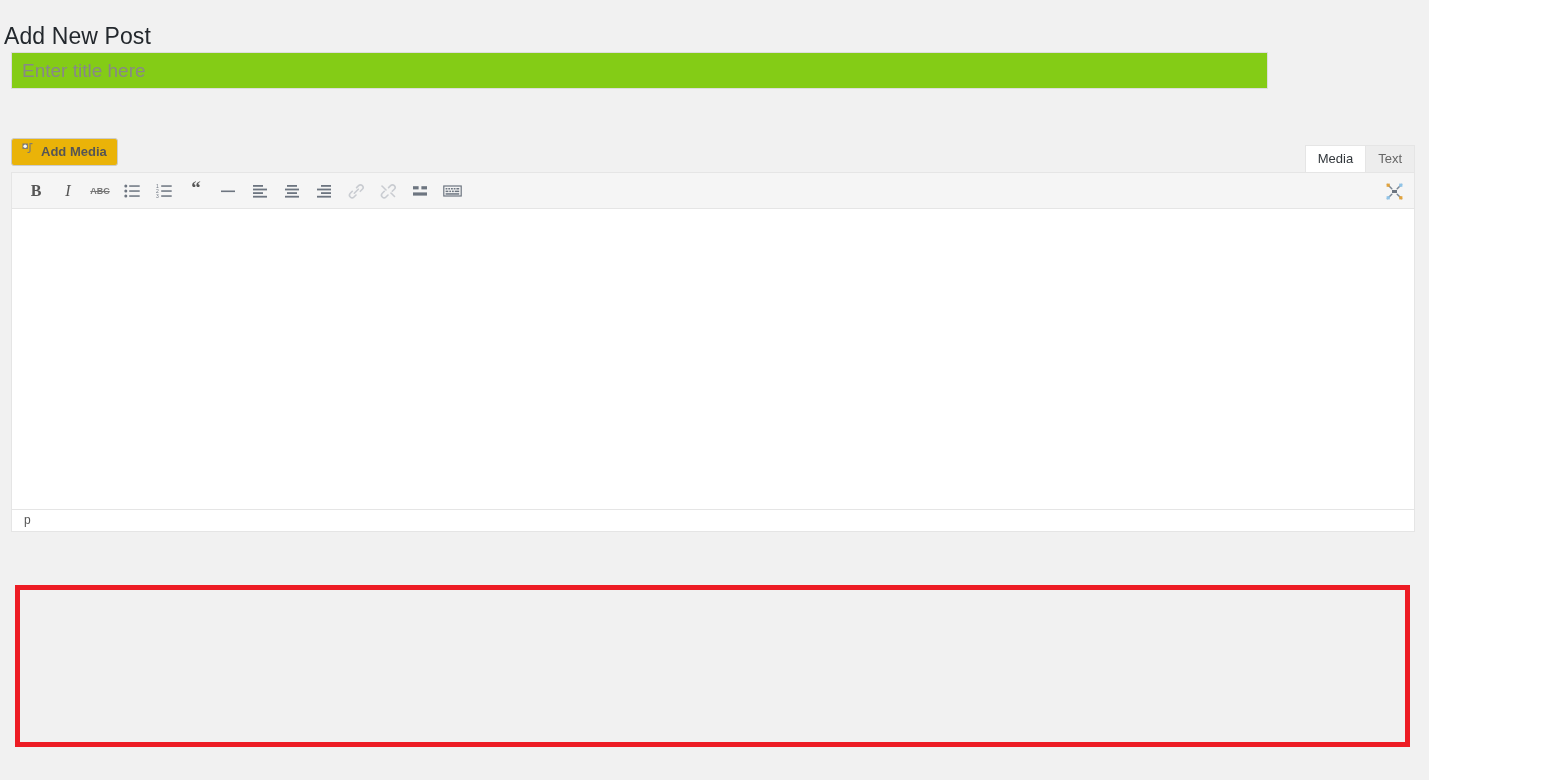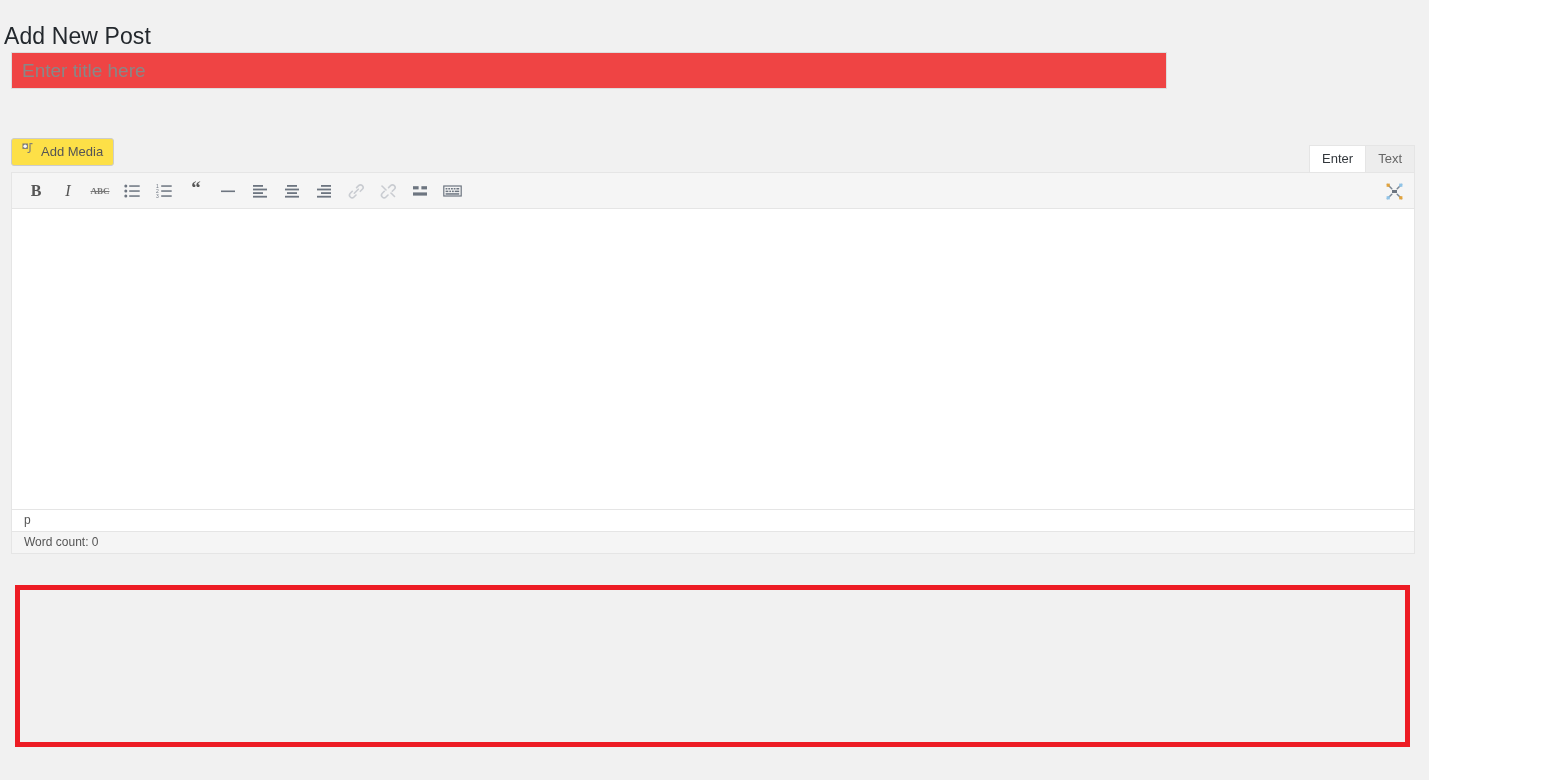--- a/index.html
+++ b/index.html
@@ -34,24 +34,24 @@
     color: #23282d;
     line-height: 29px;
     letter-spacing: 0.1px;
   }
 
   
   #title-field {
     position: absolute;
     left: 11px;
     top: 52px;
-    width: 1156px;
+    width: 1257px;
     height: 37px;
     box-sizing: border-box;
-    background: #ef4444;
+    background: #84cc16;
     border: 1px solid #ddd;
     padding: 0 10px;
     font-family: "Liberation Sans", sans-serif;
     font-size: 19px;
     color: #32373c;
     outline: none;
   }
   #title-field::placeholder {
     color: #888;
     opacity: 1;
@@ -63,28 +63,29 @@
     left: 11px;
     top: 138px;
   }
   .media-btn {
     display: inline-flex;
     align-items: flex-end;
     gap: 6px;
     height: 28px;
     padding: 0 10px 0 8px;
     box-sizing: border-box;
-    background: #fde047;
+    background: #eab308;
     border: 1px solid #ccc;
     border-radius: 3px;
     font-family: "Liberation Sans", sans-serif;
     font-size: 13px;
     color: #555;
     cursor: pointer;
     line-height: 26px;
+    font-weight: bold;
   }
   .media-btn .mb-label { white-space: nowrap; }
 
   
   #editor-tabs {
     position: absolute;
     right: 14px;
     top: 145px;
     display: flex;
     align-items: flex-end;
@@ -218,39 +219,39 @@
           <circle cx="6.9" cy="6.9" r="2.4" fill="#f7f7f7"></circle>
           <path fill="#777" d="M12.6 4.2h1.5v9.1c0 1.5-1.2 2.7-2.7 2.7-0.7 0-1.3-0.3-1.8-0.7l1-1.1c0.2 0.2 0.5 0.3 0.8 0.3 0.7 0 1.2-0.5 1.2-1.2V4.2z"></path>
           <path fill="#777" d="M12.6 2.8h4.1v1.5h-4.1z"></path>
         </svg>
       </span>
       <span class="mb-label">Add Media</span>
     </button>
   </div>
 
   <div id="editor-tabs">
-    <div class="ed-tab active">Enter</div>
+    <div class="ed-tab active">Media</div>
     <div class="ed-tab inactive">Text</div>
   </div>
 
   <div id="editor-wrap">
 
     <div id="mce-toolbar">
       <div class="tb-group">
 
         <button class="tb-btn">
           <span style="font-family:'Liberation Serif',serif;font-weight:bold;font-size:16px;color:#555;">B</span>
         </button>
 
         <button class="tb-btn">
           <span style="font-family:'Liberation Serif',serif;font-style:italic;font-size:16px;color:#555;">I</span>
         </button>
 
         <button class="tb-btn">
-          <span style="font-family:Liberation Serif, serif;font-size:9px;font-weight:bold;color:#777;text-decoration:line-through;">ABC</span>
+          <span style="font-family:Liberation Sans, sans-serif;font-size:9px;font-weight:bold;color:#777;text-decoration:line-through;">ABC</span>
         </button>
 
         <button class="tb-btn">
           <span>
             <svg width="16" height="14" viewBox="0 0 16 14">
               <circle cx="1.8" cy="2" r="1.5" fill="#6d7580"></circle>
               <circle cx="1.8" cy="7" r="1.5" fill="#6d7580"></circle>
               <circle cx="1.8" cy="12" r="1.5" fill="#6d7580"></circle>
               <rect x="5.2" y="1.3" width="10.5" height="1.5" fill="#6d7580"></rect>
               <rect x="5.2" y="6.3" width="10.5" height="1.5" fill="#6d7580"></rect>
@@ -396,19 +397,18 @@
             </svg>
           </span>
         </button>
       </div>
     </div>
 
     <div id="mce-body"></div>
 
     <div id="mce-path">p</div>
 
-    <div id="mce-wordcount">Word count: 0</div>
 
   </div>
 
   <div id="highlight-box"></div>
 
 </div>
 
 </body></html>

